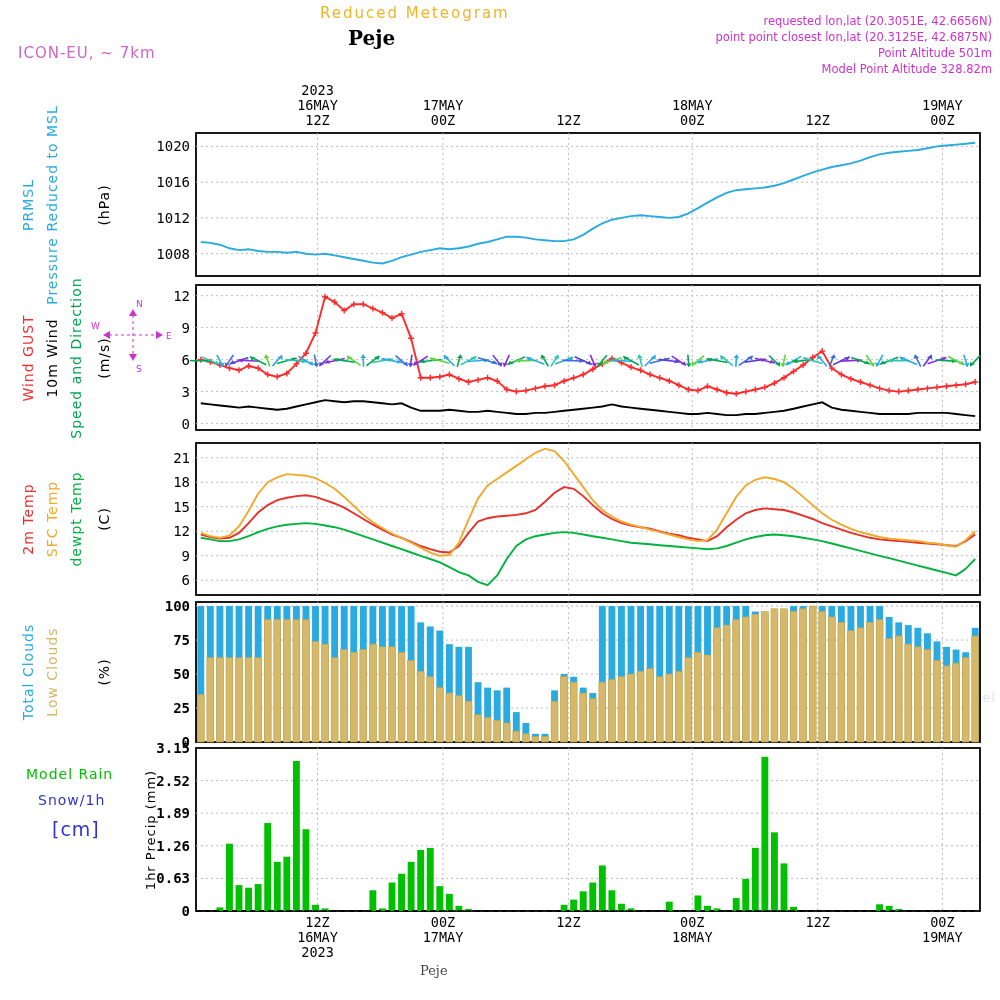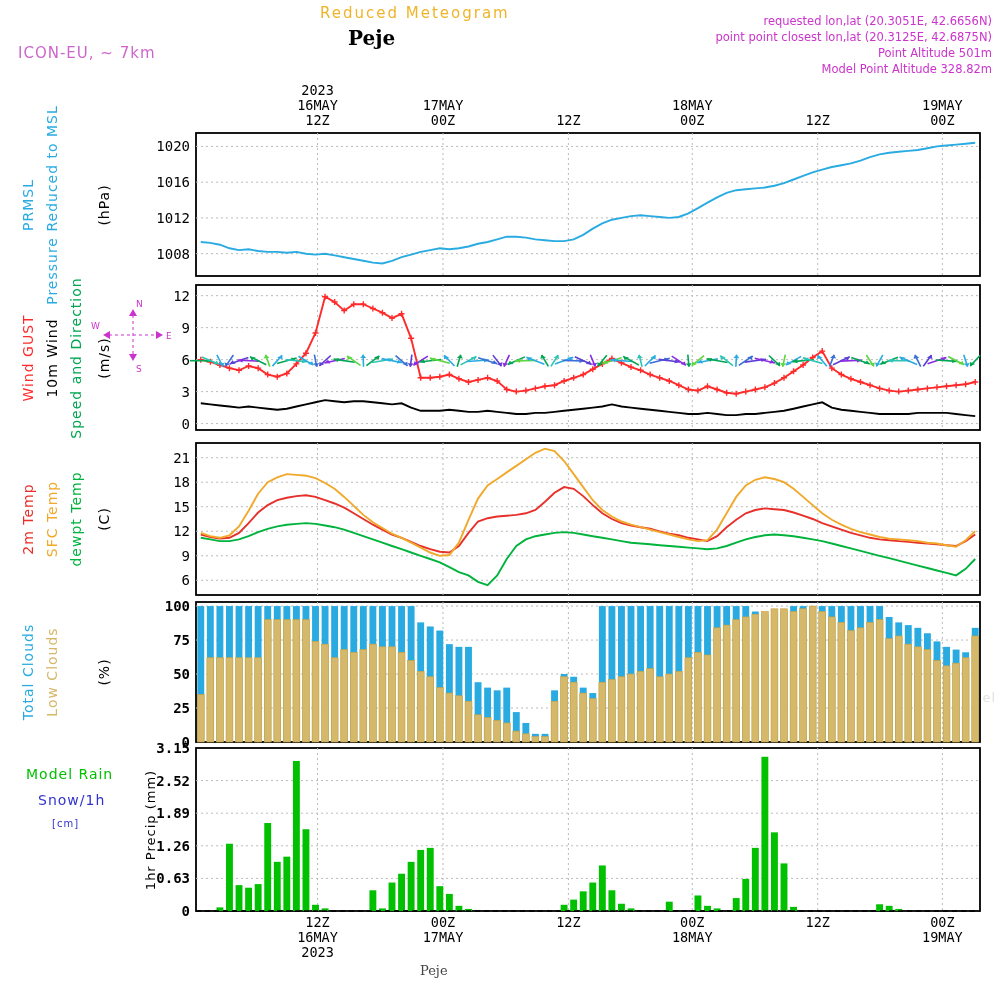--- a/index.html
+++ b/index.html
@@ -95,21 +95,21 @@
     <div class="rot" style="color: rgb(0, 0, 0); font-size: 14px; left: 104px; top: 357.5px; transform: rotate(-90deg) translate(-50%, -50%); letter-spacing: 1px;">(m/s)</div>
     <div class="rot" style="color: rgb(232, 48, 42); font-size: 14px; left: 28px; top: 519px; transform: rotate(-90deg) translate(-50%, -50%); letter-spacing: 1px;">2m Temp</div>
     <div class="rot" style="color: rgb(240, 169, 43); font-size: 14px; left: 52px; top: 519px; transform: rotate(-90deg) translate(-50%, -50%); letter-spacing: 1px;">SFC Temp</div>
     <div class="rot" style="color: rgb(0, 179, 60); font-size: 14px; left: 76px; top: 519px; transform: rotate(-90deg) translate(-50%, -50%); letter-spacing: 1px;">dewpt Temp</div>
     <div class="rot" style="color: rgb(0, 0, 0); font-size: 14px; left: 104px; top: 519px; transform: rotate(-90deg) translate(-50%, -50%); letter-spacing: 1px;">(C)</div>
     <div class="rot" style="color: rgb(41, 171, 226); font-size: 14px; left: 28px; top: 672px; transform: rotate(-90deg) translate(-50%, -50%); letter-spacing: 1px;">Total Clouds</div>
     <div class="rot" style="color: rgb(214, 184, 106); font-size: 14px; left: 52px; top: 672px; transform: rotate(-90deg) translate(-50%, -50%); letter-spacing: 1px;">Low Clouds</div>
     <div class="rot" style="color: rgb(0, 0, 0); font-size: 14px; left: 104px; top: 672px; transform: rotate(-90deg) translate(-50%, -50%); letter-spacing: 1px;">(%)</div>
     <div class="rot" style="color: rgb(0, 192, 0); font-size: 14px; left: 26px; top: 766px; transform: none; position: absolute; white-space: nowrap; letter-spacing: 1px;">Model  Rain</div>
     <div class="rot" style="color: rgb(51, 51, 204); font-size: 14px; left: 22px; top: 792px; transform: none; position: absolute; white-space: nowrap; letter-spacing: 1px; margin-left: 16px;">Snow/1h</div>
-    <div class="rot" style="color: rgb(51, 51, 204); font-size: 10px; left: 52px; top: 818px; transform: none; position: absolute; white-space: nowrap; letter-spacing: 1px;">[cm]</div>
+    <div class="rot" style="color: rgb(51, 51, 204); font-size: 19px; left: 52px; top: 818px; transform: none; position: absolute; white-space: nowrap; letter-spacing: 1px;">[cm]</div>
     <div class="rot" style="color: rgb(0, 0, 0); font-size: 13px; left: 150px; top: 829.5px; transform: rotate(-90deg) translate(-50%, -50%); letter-spacing: 1px;">1hr Precip (mm)</div>
   </div>
 
 <svg id="plot" class="abs" style="left:0;top:0" width="1000" height="1000">
     <g>
       <rect x="196" y="133" width="784" height="143" fill="#fff" stroke="#000" stroke-width="1.8"></rect>
       <line x1="317.52" y1="133" x2="317.52" y2="276" stroke="#bbb" stroke-width="1" stroke-dasharray="2,3"></line>
       <line x1="442.96000000000004" y1="133" x2="442.96000000000004" y2="276" stroke="#bbb" stroke-width="1" stroke-dasharray="2,3"></line>
       <line x1="568.4" y1="133" x2="568.4" y2="276" stroke="#bbb" stroke-width="1" stroke-dasharray="2,3"></line>
       <line x1="692.2719999999999" y1="133" x2="692.2719999999999" y2="276" stroke="#bbb" stroke-width="1" stroke-dasharray="2,3"></line>

